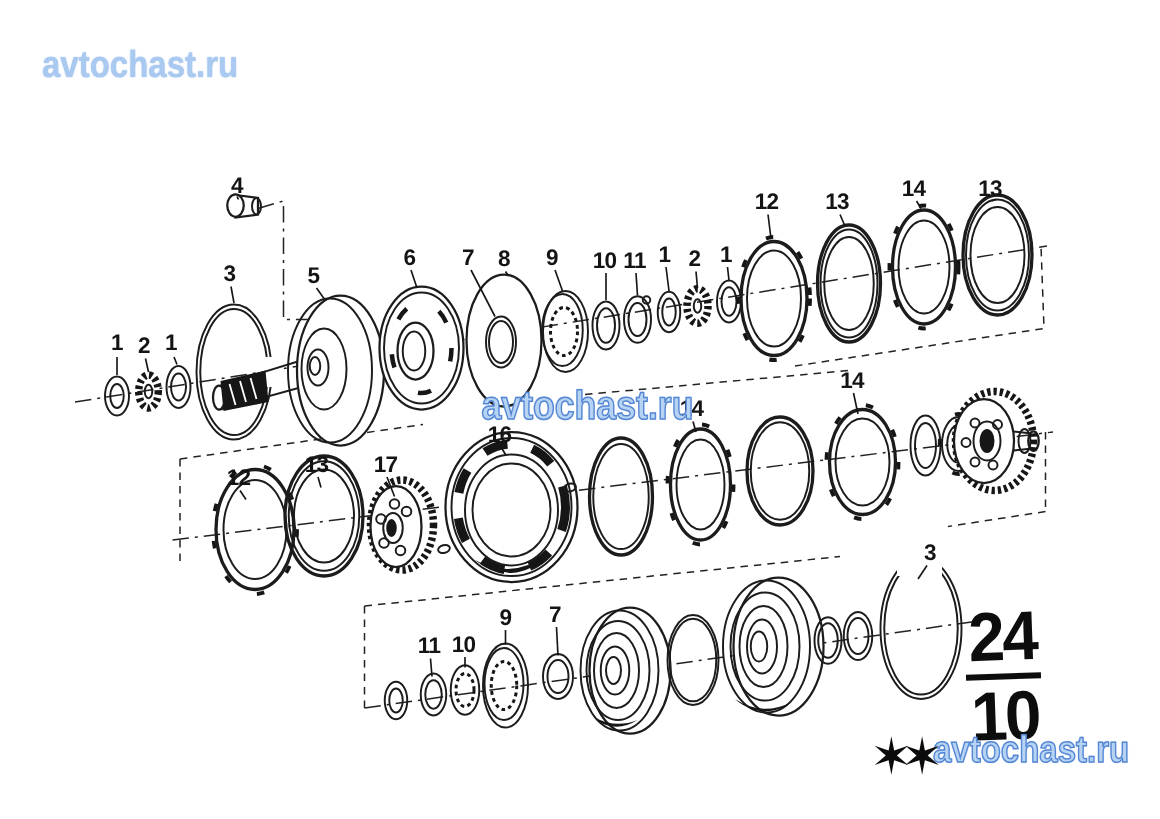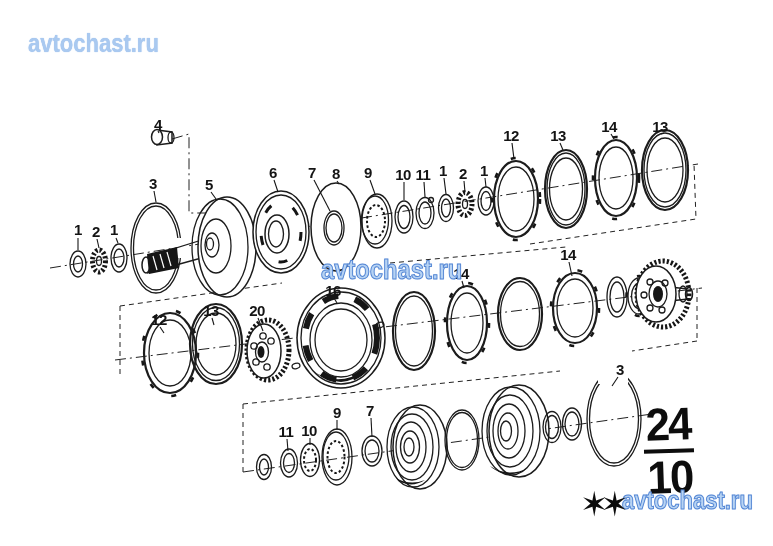--- a/index.html
+++ b/index.html
@@ -341,21 +341,21 @@
       <div class="callout" style="left: 423px; top: 174px;">11</div>
       <div class="callout" style="left: 443px; top: 170px;">1</div>
       <div class="callout" style="left: 463px; top: 173px;">2</div>
       <div class="callout" style="left: 484px; top: 170px;">1</div>
       <div class="callout" style="left: 511px; top: 135px;">12</div>
       <div class="callout" style="left: 558px; top: 135px;">13</div>
       <div class="callout" style="left: 609px; top: 126px;">14</div>
       <div class="callout" style="left: 660px; top: 126px;">13</div>
       <div class="callout" style="left: 159px; top: 319px;">12</div>
       <div class="callout" style="left: 211px; top: 310px;">13</div>
-      <div class="callout" style="left: 257px; top: 310px;">20</div>
+      <div class="callout" style="left: 257px; top: 310px;">17</div>
       <div class="callout" style="left: 333px; top: 290px;">16</div>
       <div class="callout" style="left: 461px; top: 273px;">14</div>
       <div class="callout" style="left: 568px; top: 254px;">14</div>
       <div class="callout" style="left: 620px; top: 369px;">3</div>
       <div class="callout" style="left: 286px; top: 431px;">11</div>
       <div class="callout" style="left: 309px; top: 430px;">10</div>
       <div class="callout" style="left: 337px; top: 412px;">9</div>
       <div class="callout" style="left: 370px; top: 410px;">7</div>
     </div>
 

